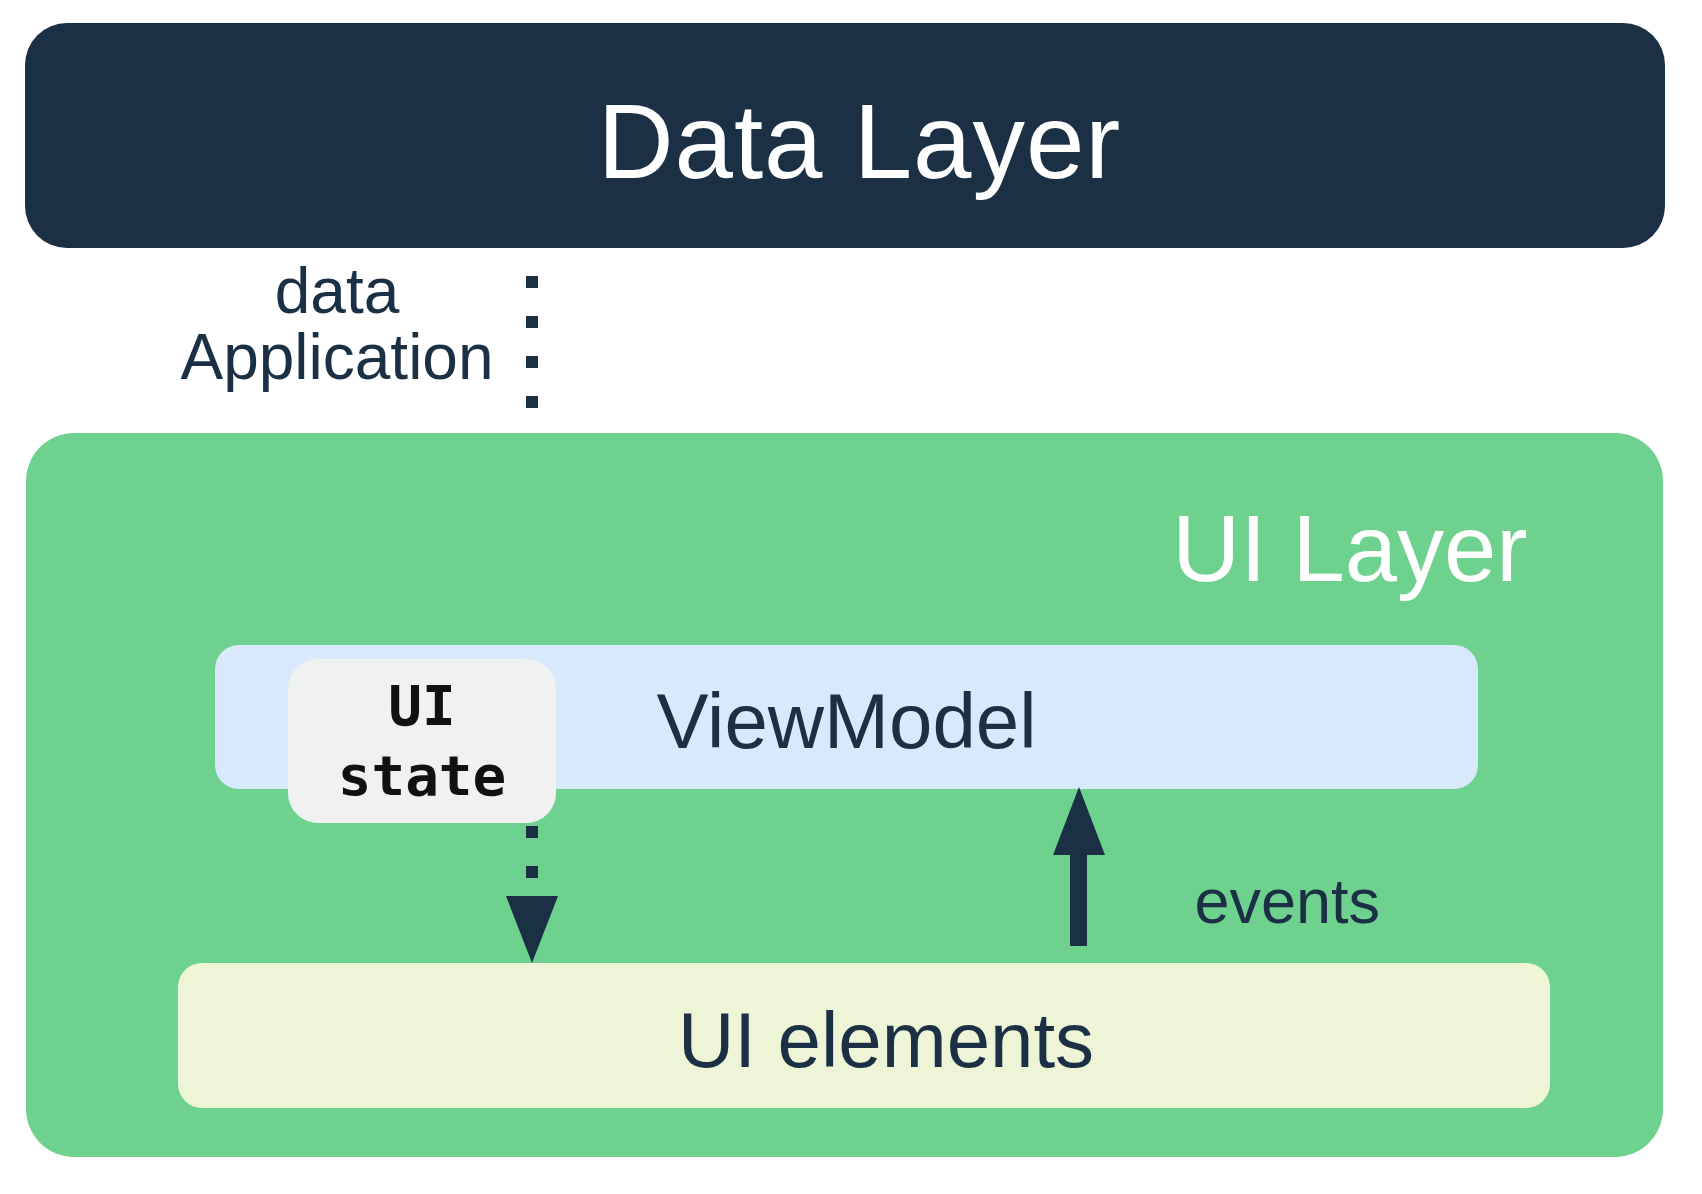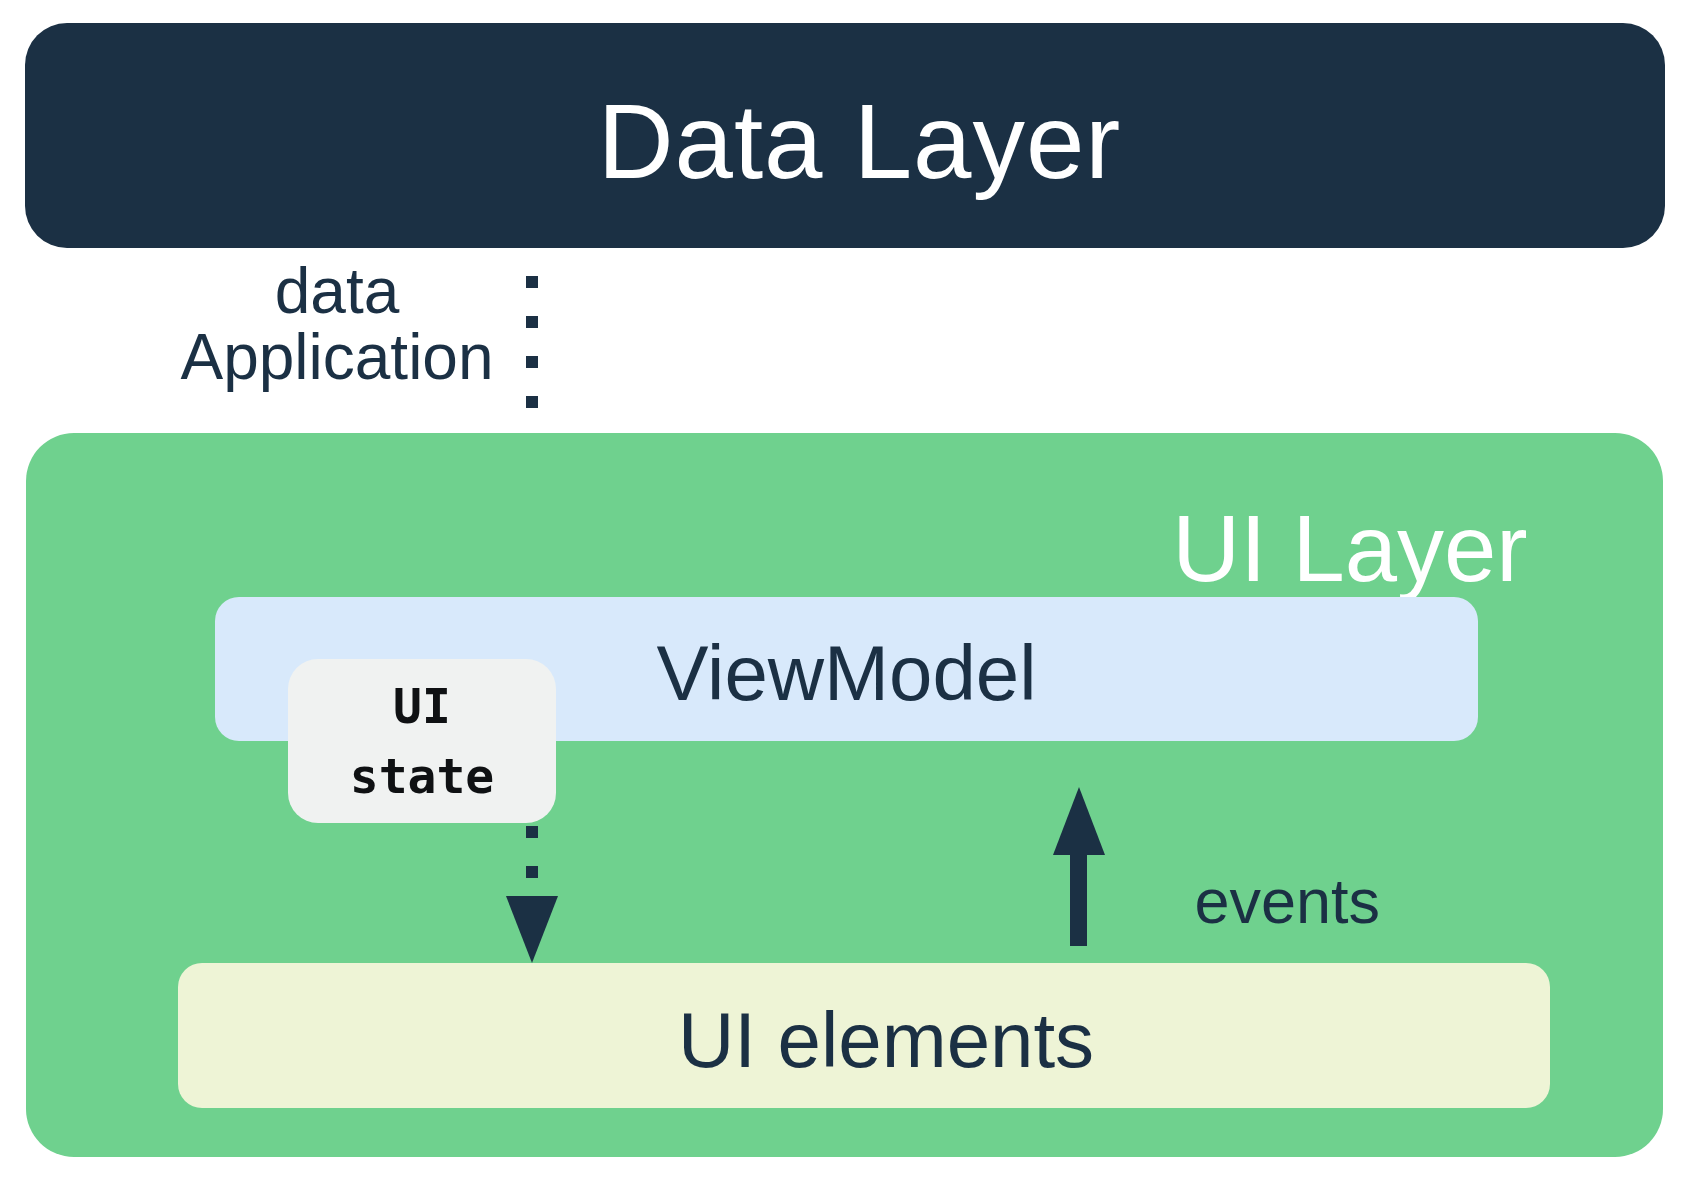--- a/index.html
+++ b/index.html
@@ -82,21 +82,21 @@
     width: 440px; height: 130px;
     display: flex; align-items: flex-end; justify-content: center;
     color: #FFFFFF;
     font-size: 94px;
     line-height: 1;
   }
 
   
   .viewmodel-bar {
     position: absolute;
-    left: 215px; top: 597px;
+    left: 215px; top: 645px;
     width: 1263px; height: 144px;
     background: #D8E9FB;
     border-radius: 24px;
     display: flex; align-items: center; justify-content: center;
   }
   .viewmodel-label {
     color: #1B3044;
     font-size: 78px;
     line-height: 1;
     transform: translateY(4px);
@@ -107,21 +107,21 @@
     position: absolute;
     left: 288px; top: 659px;
     width: 268px; height: 164px;
     background: #F0F2F1;
     border-radius: 30px;
     display: flex; flex-direction: column;
     align-items: center; justify-content: center;
     color: #0F1113;
     font-family: "DejaVu Sans Mono", "Liberation Mono", monospace;
     font-weight: 700;
-    font-size: 48px;
+    font-size: 56px;
     line-height: 70px;
   }
 
   
   .ui-elements-bar {
     position: absolute;
     left: 178px; top: 963px;
     width: 1328px; height: 145px;
     background: #EEF4D6;
     border-radius: 24px;

